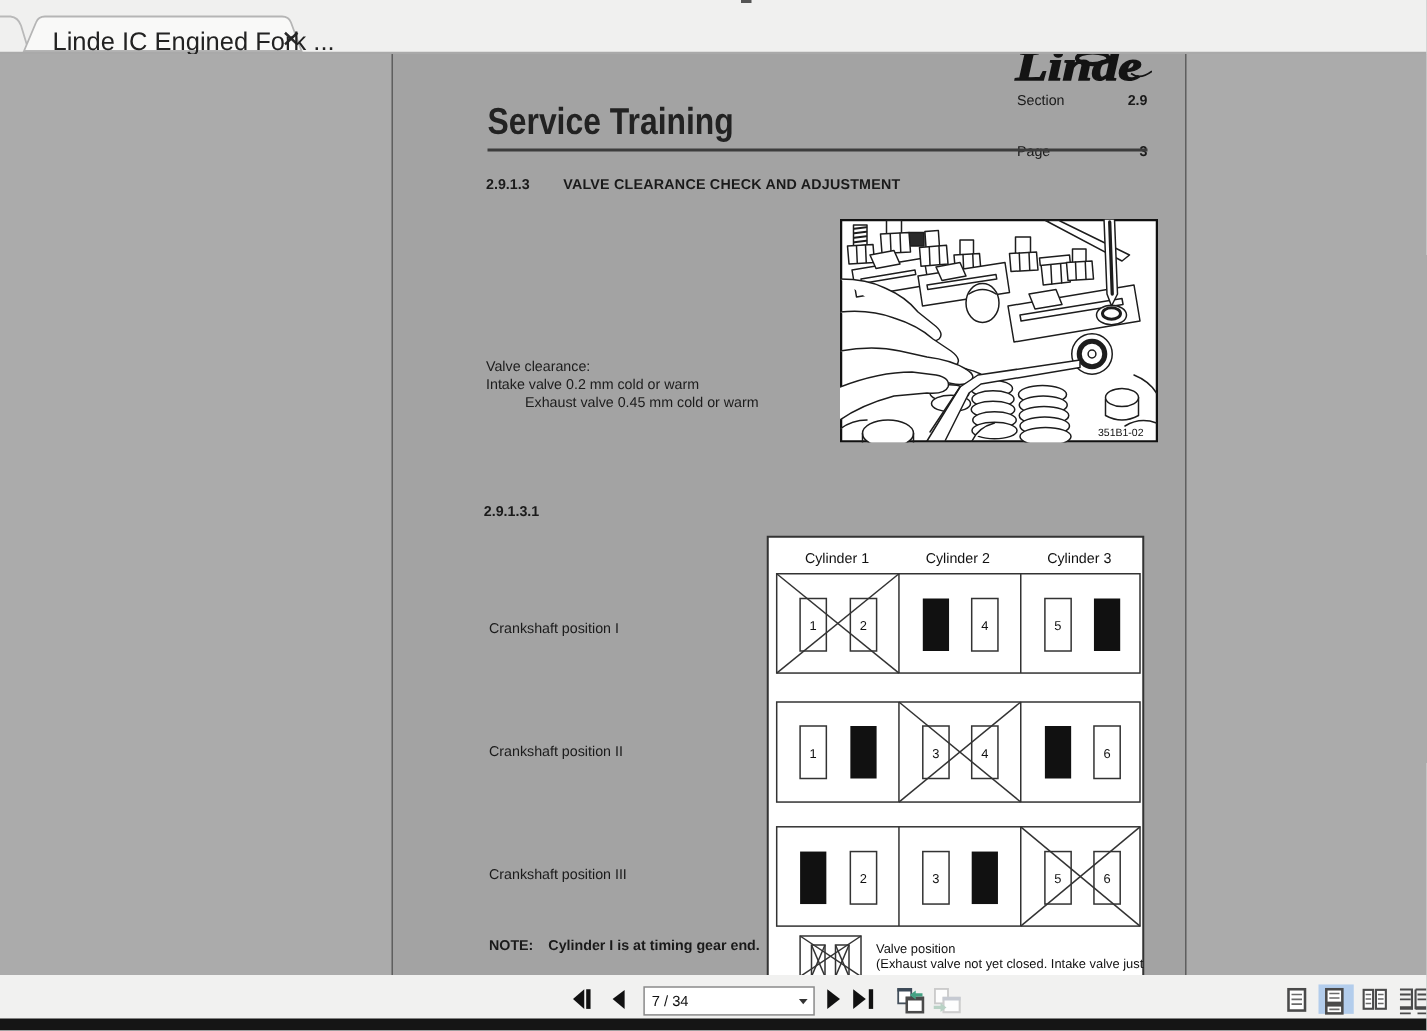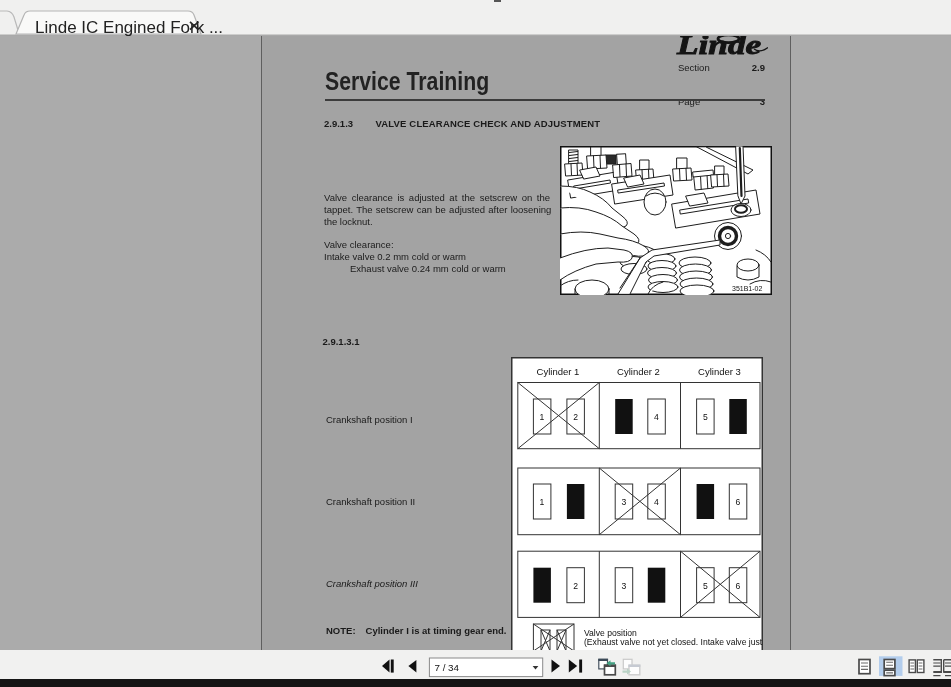--- a/index.html
+++ b/index.html
@@ -42,22 +42,21 @@
         <span>Page</span>
         <span style="font-weight:bold;">3</span>
       </div>
   </div>
 
   <div class="abs" style="left:63px;top:63.2px;width:440px;height:2px;background:#3c3c3c;"></div>
 
   <div class="abs" style="left:62px;top:82px;font-size:9.5px;font-weight:bold;">2.9.1.3</div>
   <div class="abs" style="left:113.5px;top:82px;font-size:9.5px;font-weight:bold;letter-spacing:0.16px;">VALVE CLEARANCE CHECK AND ADJUSTMENT</div>
 
-  <div class="abs" style="left:62px;top:156.1px;font-size:9.5px;line-height:11.75px;white-space:nowrap;color:#1c1c1c;"><span style="word-spacing:1.94px;">Valve clearance is adjusted at the setscrew on the</span><br><span style="word-spacing:0.66px;">tappet. The setscrew can be adjusted after loosening</span><br>the locknut.</div>
-  <div class="abs" style="left:62px;top:203px;font-size:9.5px;line-height:11.75px;white-space:nowrap;color:#1c1c1c;">Valve clearance:<br><span style="">Intake valve 0.2 mm cold or warm</span><br><span style="margin-left:26px;">Exhaust valve 0.24 mm cold or warm</span></div>
+  <div class="abs" style="left:62px;top:203px;font-size:9.5px;line-height:11.75px;white-space:nowrap;color:#1c1c1c;">Valve clearance:<br><span style="">Intake valve 0.2 mm cold or warm</span><br><span style="margin-left:26px;">Exhaust valve 0.45 mm cold or warm</span></div>
 
   <svg class="abs" style="left:298px;top:110px" width="212" height="149" viewBox="0 0 212 149">
     <rect x="0.75" y="0.75" width="210.5" height="147.5" fill="#fff" stroke="#111" stroke-width="1.5"></rect>
     <g fill="#fff" stroke="#1d1d1d" stroke-width="1" stroke-linejoin="round" stroke-linecap="round">
 
       <path d="M137 1 L188 28 L193 24 L146 1 Z"></path>
 
       <rect x="9" y="4" width="9" height="16"></rect>
         <path d="M9.5 6.5 L17.5 5.5 M9.5 9.5 L17.5 8.5 M9.5 12.5 L17.5 11.5 M9.5 15.5 L17.5 14.5 M9.6 18.5 L17.6 17.5" stroke-width="1.2"></path>
       <path d="M5 18 L22 17 L23 29 L6 30 Z"></path>
@@ -155,21 +154,21 @@
       <path d="M0 140 Q8 134 18 134"></path>
       <path d="M88 148 Q92 139 103 136"></path>
     </g>
     <text x="172" y="144.5" font-size="7" fill="#111" font-family="Liberation Sans, sans-serif">351B1-02</text>
   </svg>
 
   <div class="abs" style="left:60.5px;top:299.5px;font-size:9.5px;font-weight:bold;">2.9.1.3.1</div>
 
   <div class="abs" style="left:64px;top:377.5px;font-size:9.5px;">Crankshaft position I</div>
   <div class="abs" style="left:64px;top:459.6px;font-size:9.5px;">Crankshaft position II</div>
-  <div class="abs" style="left:64px;top:542.4px;font-size:9.5px;font-style:italic;">Crankshaft position III</div>
+  <div class="abs" style="left:64px;top:542.4px;font-size:9.5px;">Crankshaft position III</div>
   <div class="abs" style="left:64px;top:589.3px;font-size:9.5px;font-weight:bold;">NOTE:<span style="display:inline-block;width:10px;"></span>Cylinder I is at timing gear end.</div>
 
   <svg class="abs" style="left:249px;top:321px" width="252" height="294" viewBox="0 0 252 294">
 
     <rect x="0.75" y="0.75" width="250.5" height="294" fill="#fff" stroke="#333" stroke-width="1.5"></rect>
 
     <text x="47" y="18" font-size="9.5" text-anchor="middle" fill="#111">Cylinder 1</text>
     <text x="127.5" y="18" font-size="9.5" text-anchor="middle" fill="#111">Cylinder 2</text>
     <text x="208.5" y="18" font-size="9.5" text-anchor="middle" fill="#111">Cylinder 3</text>
     <g fill="none" stroke="#333" stroke-width="1">

